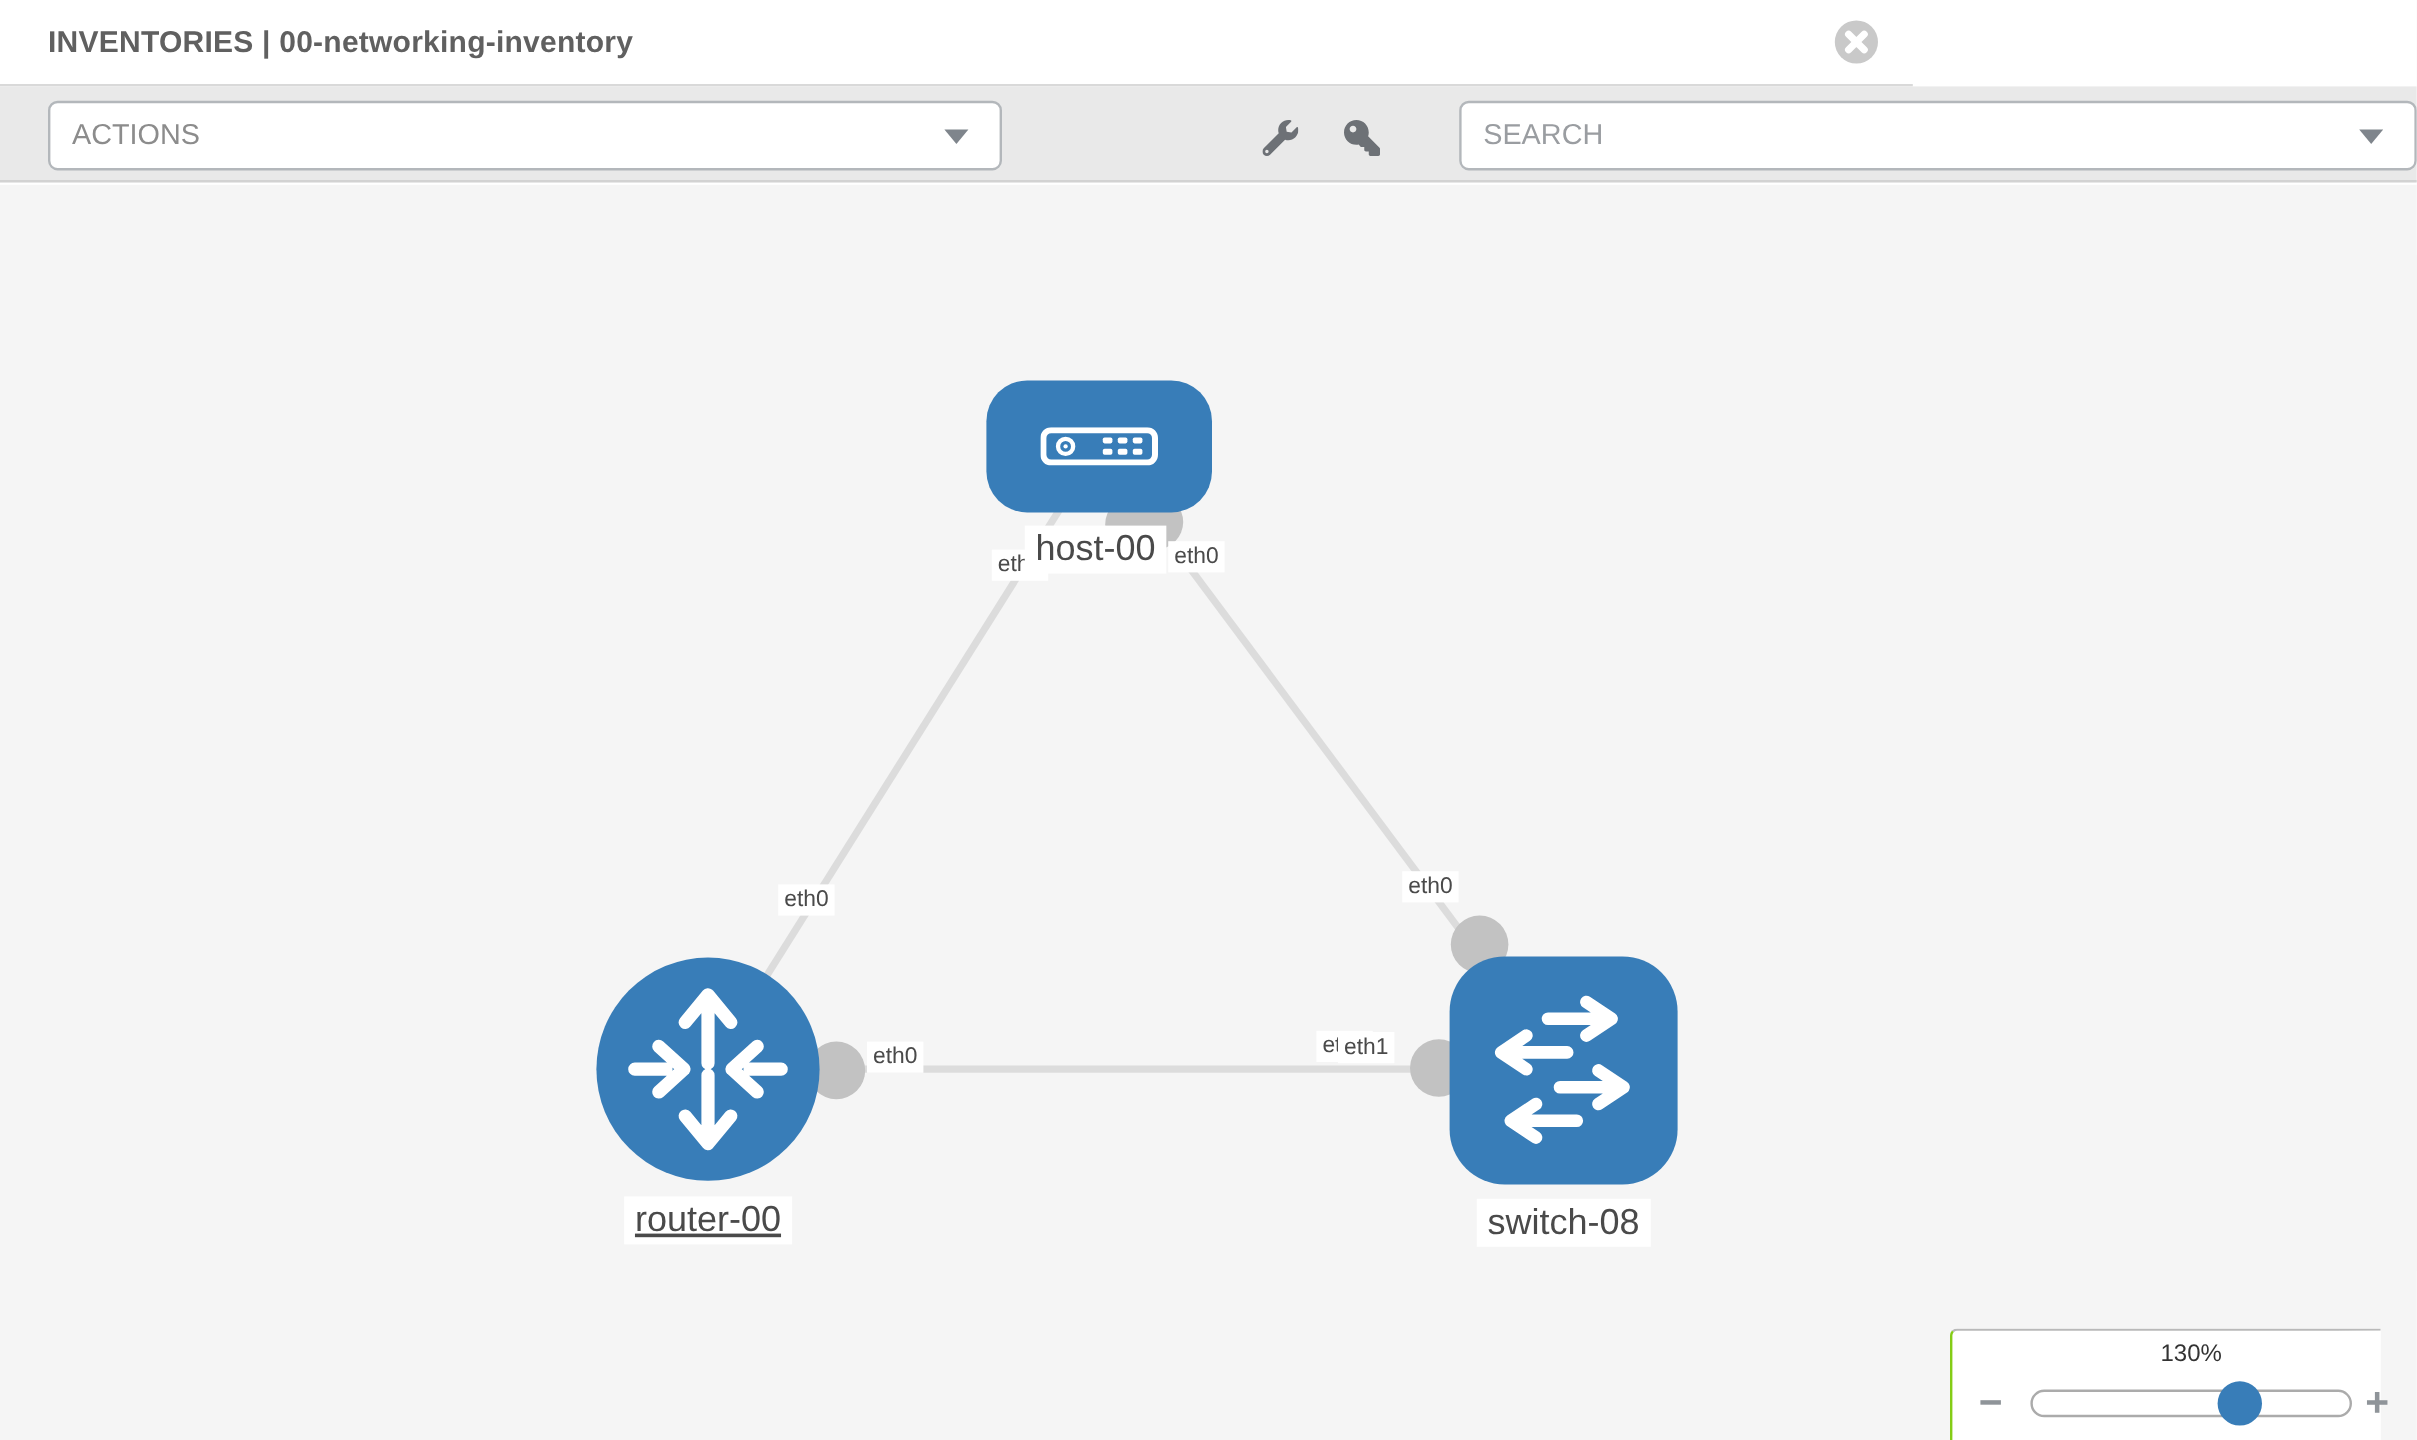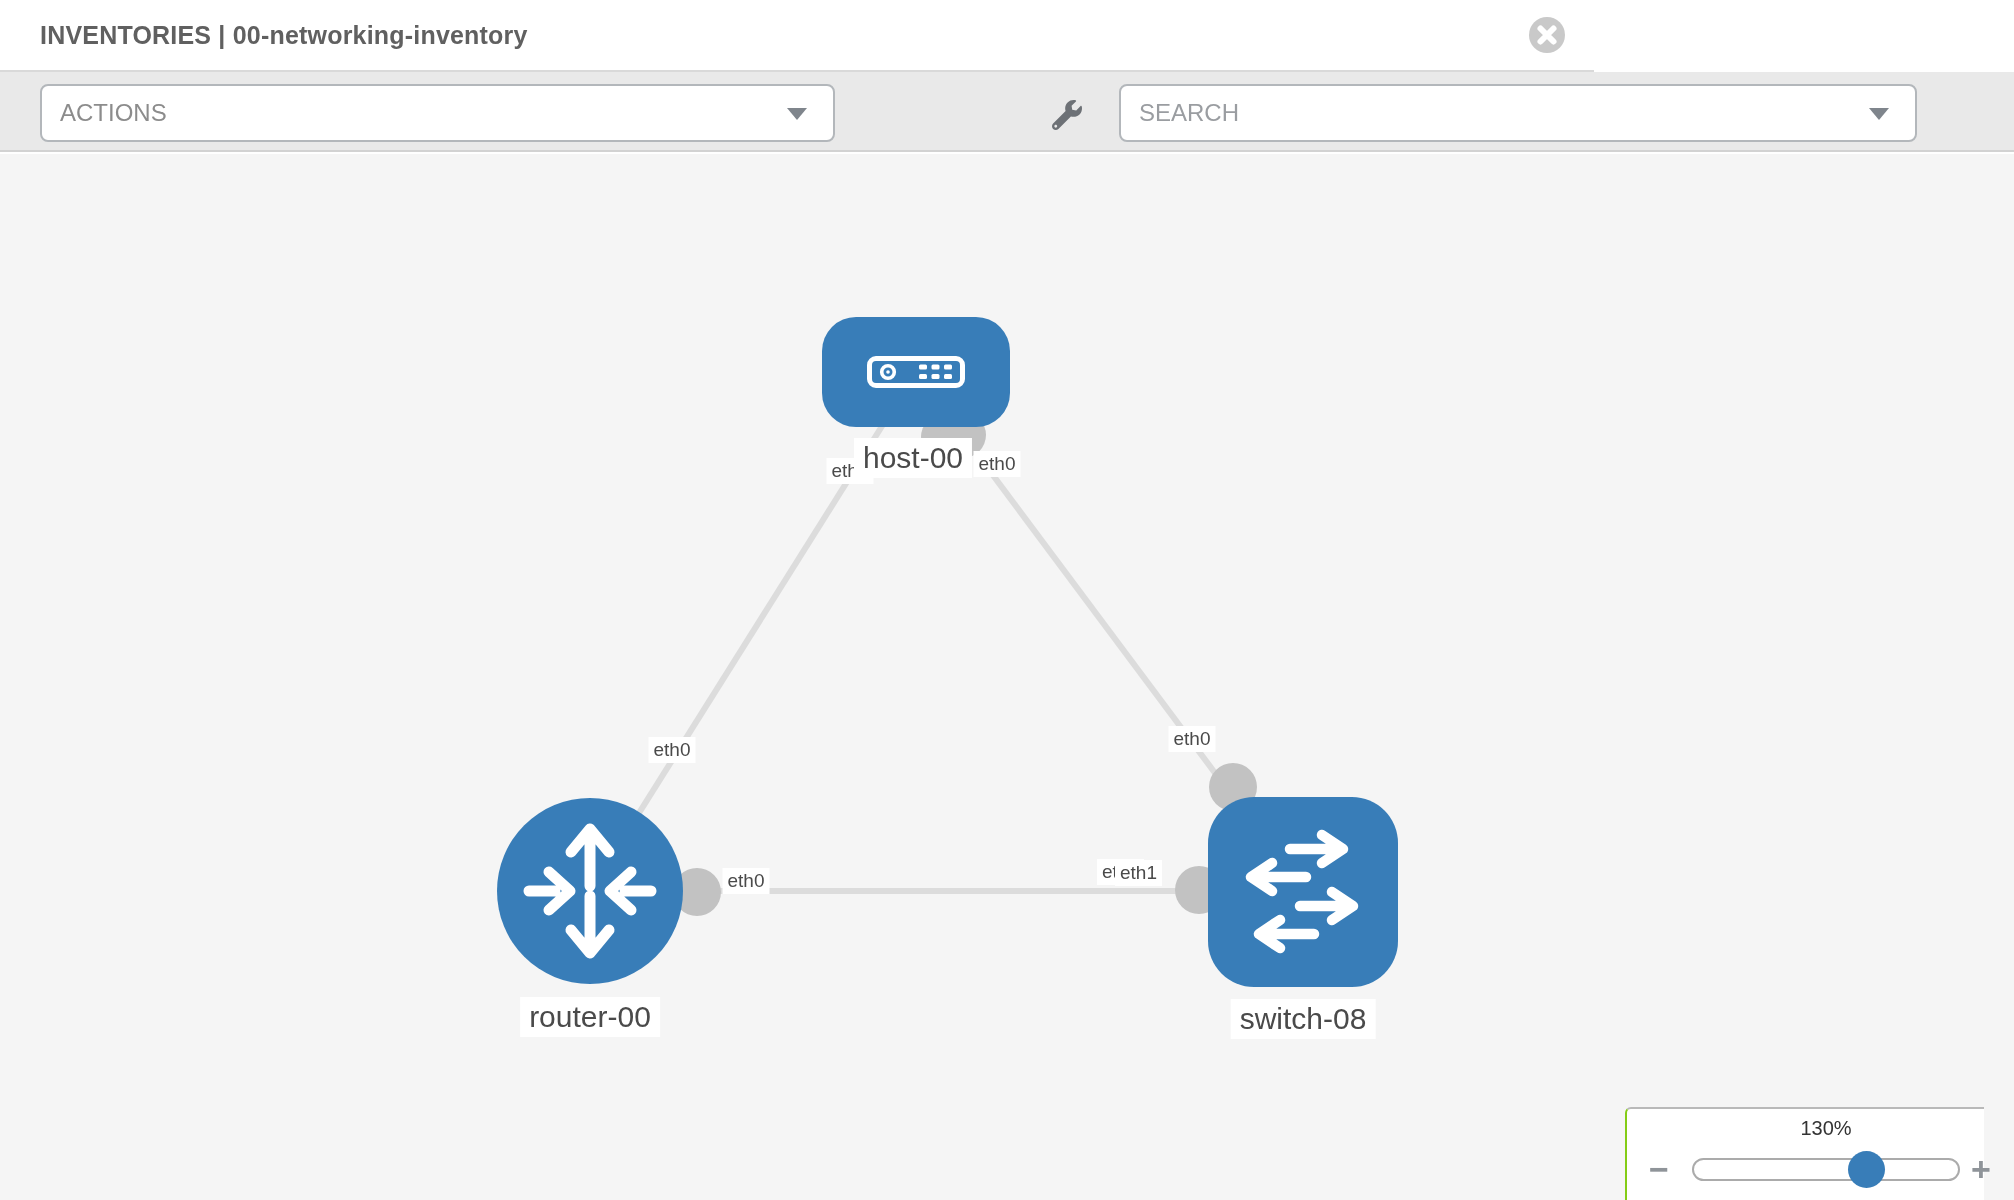--- a/index.html
+++ b/index.html
@@ -14,21 +14,21 @@
   .close-btn { position:absolute; right:28px; top:16px; width:38px; height:38px; cursor:pointer; }
 
   
   .toolbar { position:absolute; left:0; top:72px; width:2014px; height:80px;
              background:#e9e9e9; border-bottom:2px solid #d2d2d2; }
   .select-box { position:absolute; top:12px; height:58px; background:#fff;
                 border:2px solid #b3b7bb; border-radius:8px; }
   .select-box .lbl { position:absolute; left:18px; top:0; line-height:54px; font-size:24px; }
   .actions-box { left:40px; width:795px; }
   .actions-box .lbl { color:#8c8c8c; }
-  .search-box { left:1119px; width:798px; }
+  .search-box { left:1216px; width:798px; }
   .search-box .lbl { color:#9a9da1; }
   .caret { position:absolute; right:26px; top:22px; width:0; height:0;
            border-left:10px solid transparent; border-right:10px solid transparent;
            border-top:12px solid #7f858c; }
   .tool-icon { position:absolute; top:28px; width:30px; height:30px; cursor:pointer; }
   .wrench-btn { left:1052px; }
   .key-btn { left:1120px; }
 
   
   .canvas { position:absolute; left:0; top:154px; width:2014px; height:1046px; background:#f5f5f5; }
@@ -139,21 +139,21 @@
   <div class="node node-switch">
     <svg width="190" height="190" viewBox="0 0 190 190" fill="none" stroke="#fff" stroke-width="10.5" stroke-linecap="round" stroke-linejoin="round">
       <path d="M82 52 H128 M114 38 L135 52 L114 66"></path>
       <path d="M98 80 H52 M64 66 L43 80 L64 94"></path>
       <path d="M92 109 H138 M124 95 L145 109 L124 123"></path>
       <path d="M106 137 H60 M72 123 L51 137 L72 151"></path>
     </svg>
   </div>
 
   <div class="node-label" style="left:913px; top:284px;">host-00</div>
-  <div class="node-label" style="left:590px; top:843px;">router-00</div>
+  <div class="node-label" style="left:590px; top:843px;text-decoration:underline;">router-00</div>
   <div class="node-label" style="left:1303px; top:845px;">switch-08</div>
 
   <div class="if-chip centered" style="left:850px; top:304px;">eth0</div>
   <div class="if-chip centered" style="left:997px; top:297px;">eth0</div>
   <div class="if-chip centered" style="left:672px; top:583px;">eth0</div>
   <div class="if-chip centered" style="left:1192px; top:572px;">eth0</div>
   <div class="if-chip centered" style="left:746px; top:714px;">eth0</div>
   <div class="if-chip" style="left:1097px; top:705px; z-index:2;">eth0</div>
   <div class="if-chip" style="left:1115px; top:706px; z-index:3;">eth1</div>
 </div>

